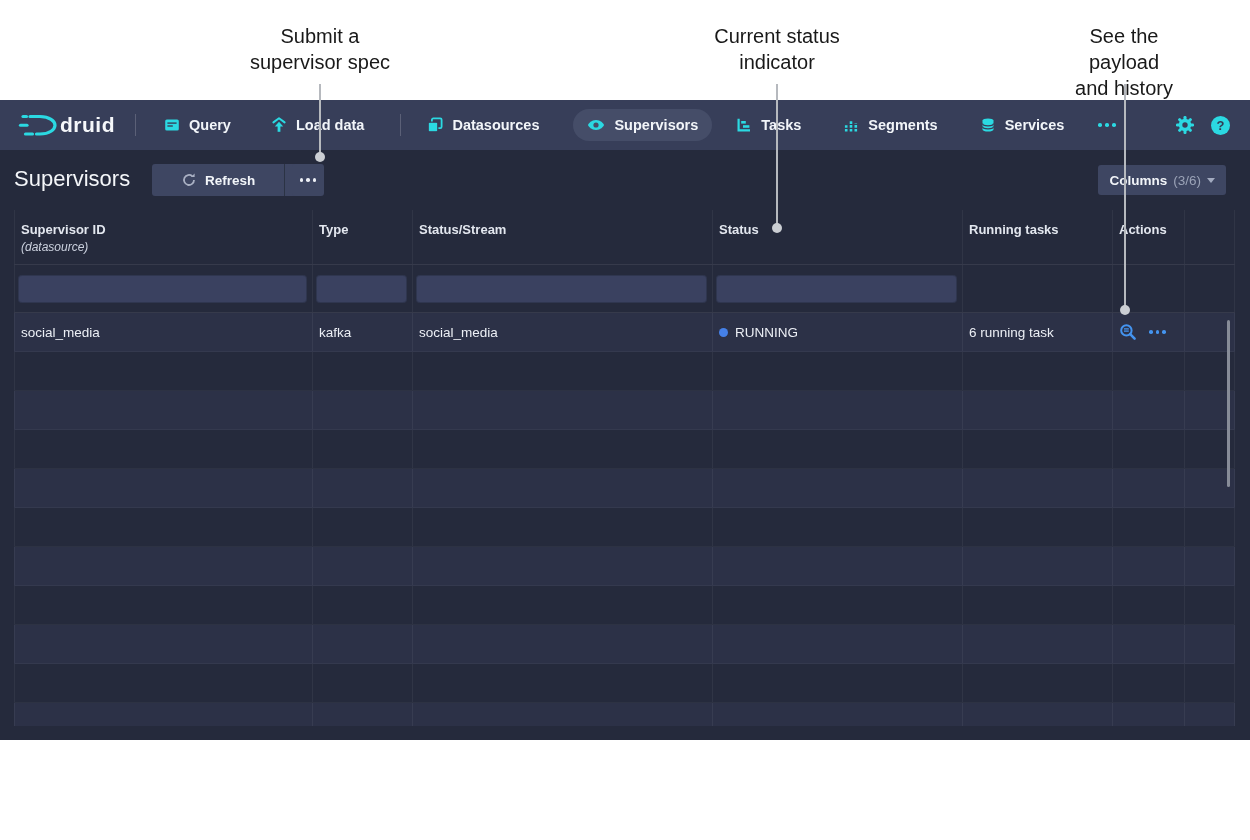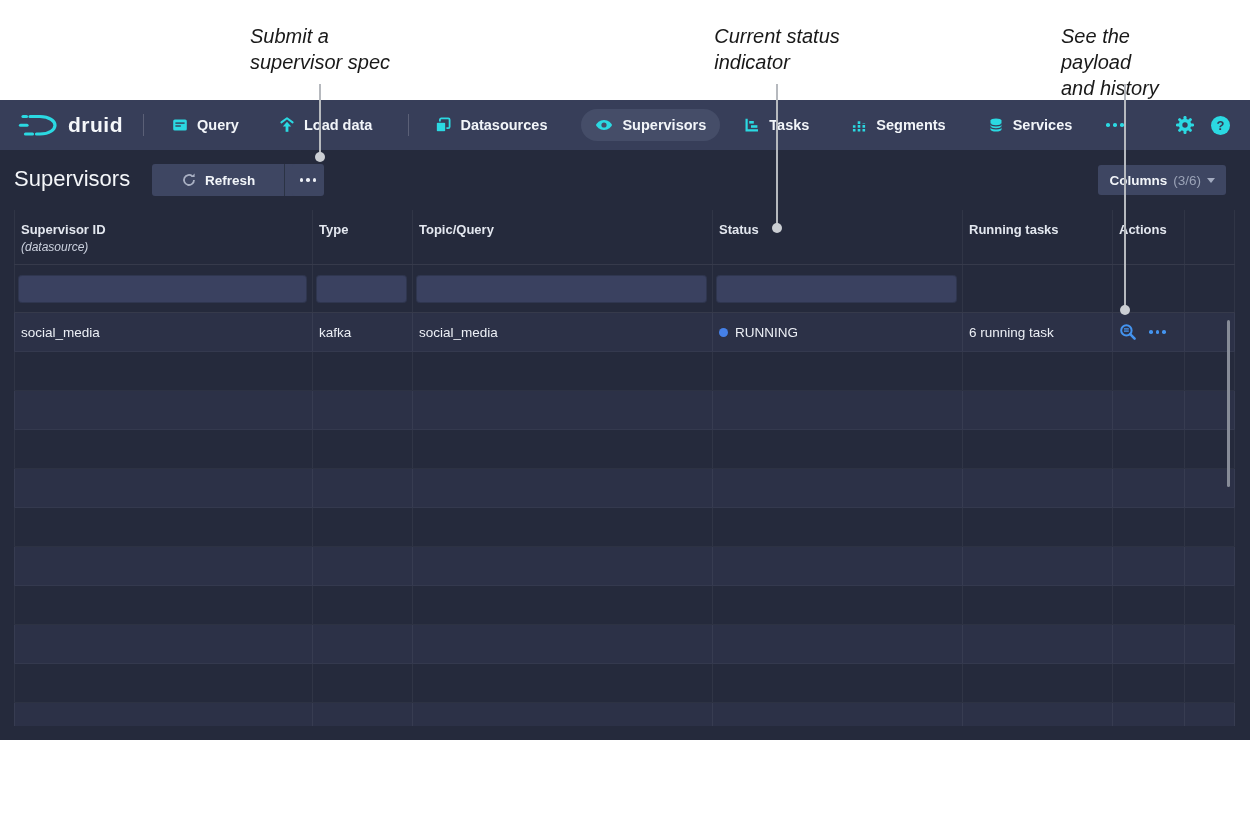--- a/index.html
+++ b/index.html
@@ -21,21 +21,21 @@
     --dot-gray:#cbced3;
     --txt:#eceff5;
   }
 
   
   .app { position:absolute; left:0; top:100px; width:1250px; height:640px; background:var(--content-bg); }
 
   
   .navbar { position:absolute; left:0; top:0; width:100%; height:50px; background:var(--navbar-bg);
             display:flex; align-items:center; padding:0 20px 0 16px; }
-  .logo { display:flex; align-items:center; gap:8px; cursor:pointer; }
+  .logo { display:flex; align-items:center; gap:0; cursor:pointer; }
   .logo-text { color:#f5f7fa; font-size:21px; font-weight:600; letter-spacing:.5px; }
   .nav-sep { width:1px; height:22px; background:rgba(255,255,255,.18); margin-left:20px; }
   .nav-item { display:flex; align-items:center; gap:9px; color:#f2f5f9; font-size:14.5px; font-weight:600;
               height:32px; padding:0 6px; border-radius:16px; cursor:pointer; white-space:nowrap; }
   .nav-item.active { background:var(--pill-bg); padding:0 14px; }
   .nav-right { margin-left:auto; display:flex; align-items:center; gap:16px; }
   .help-circle { width:19px; height:19px; border-radius:50%; background:var(--cyan); color:#343b55;
                  font-size:13px; font-weight:700; display:flex; align-items:center; justify-content:center; cursor:pointer; }
   .nav-dots { display:flex; gap:3.5px; align-items:center; cursor:pointer; padding:0 4px; }
   .nav-dots i { width:3.5px; height:3.5px; border-radius:50%; background:var(--cyan); display:block; }
@@ -81,22 +81,22 @@
   .status-dot { width:9px; height:9px; border-radius:50%; background:var(--status-blue); flex:0 0 auto; }
   .actions-cell { gap:10px; }
   .actions-more { display:flex; gap:3px; cursor:pointer; padding:2px; }
   .actions-more i { background:var(--blue); }
   .link-cell { cursor:pointer; }
 
   .scroll-thumb { position:absolute; left:1227px; top:220px; width:3px; height:167px; background:#878c98; border-radius:2px; }
 
   
   .annot-layer { position:absolute; left:0; top:0; width:100%; height:100%; z-index:10; pointer-events:none; }
-  .annot-label { position:absolute; transform:translateX(-50%); text-align:left; white-space:pre-line;
-                 font-size:20px; line-height:26px; color:#191919;font-style:italic; }
+  .annot-label { position:absolute; transform:translateX(-50%); text-align:center; white-space:pre-line;
+                 font-size:20px; line-height:26px; color:#191919; }
   .annot-line { position:absolute; width:2px; background:var(--line-gray); }
   .annot-dot { position:absolute; width:10px; height:10px; border-radius:50%; background:var(--dot-gray); }
 
   svg { display:block; }
 </style>
 </head>
 <body>
 
 <div class="canvas">
 
@@ -251,21 +251,21 @@
     <div class="table">
       <div class="tr thead">
         <div class="th">
           <div class="th-label">Supervisor ID</div>
           <div class="th-sub">(datasource)</div>
         </div>
         <div class="th">
           <div class="th-label">Type</div>
         </div>
         <div class="th">
-          <div class="th-label">Topic/Query</div>
+          <div class="th-label">Status/Stream</div>
         </div>
         <div class="th">
           <div class="th-label">Status</div>
         </div>
         <div class="th">
           <div class="th-label">Running tasks</div>
         </div>
         <div class="th">
           <div class="th-label">Actions</div>
         </div>

